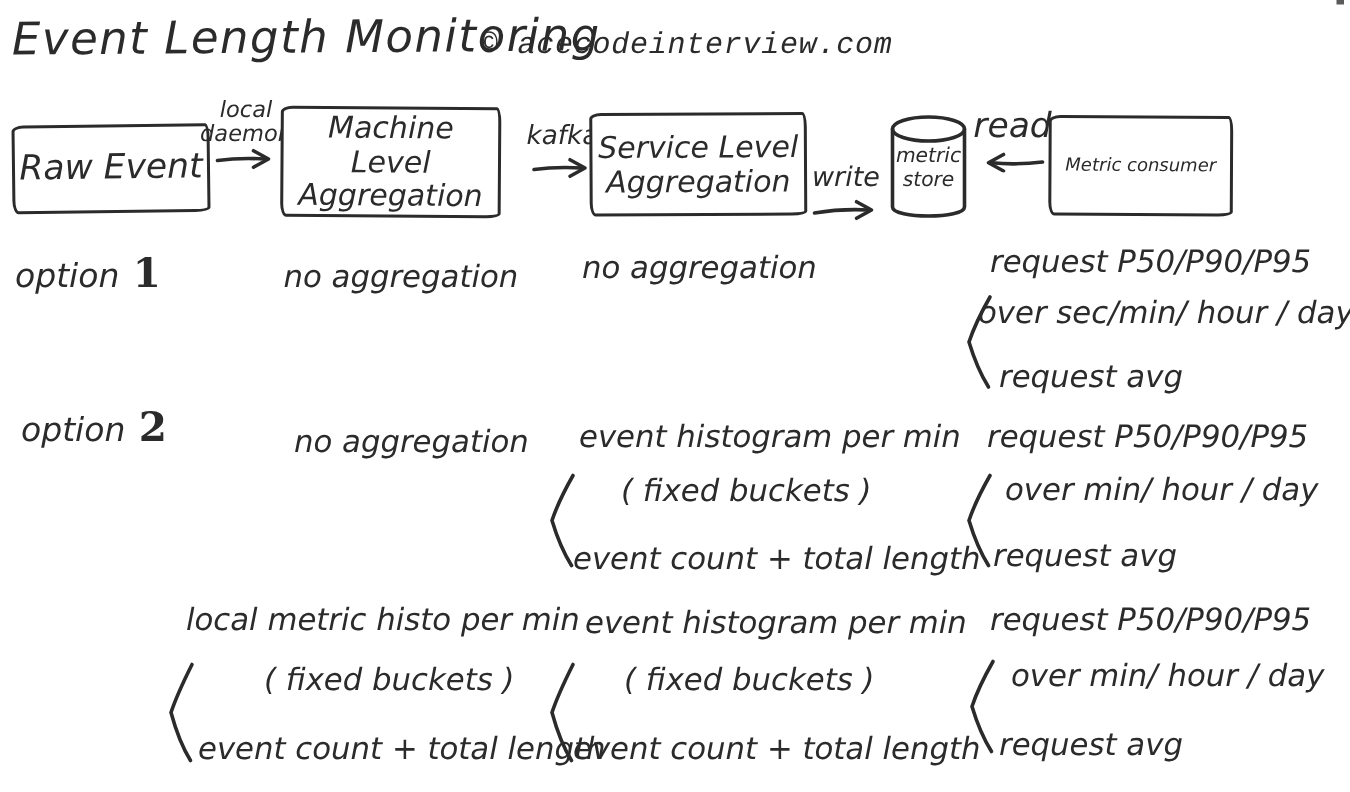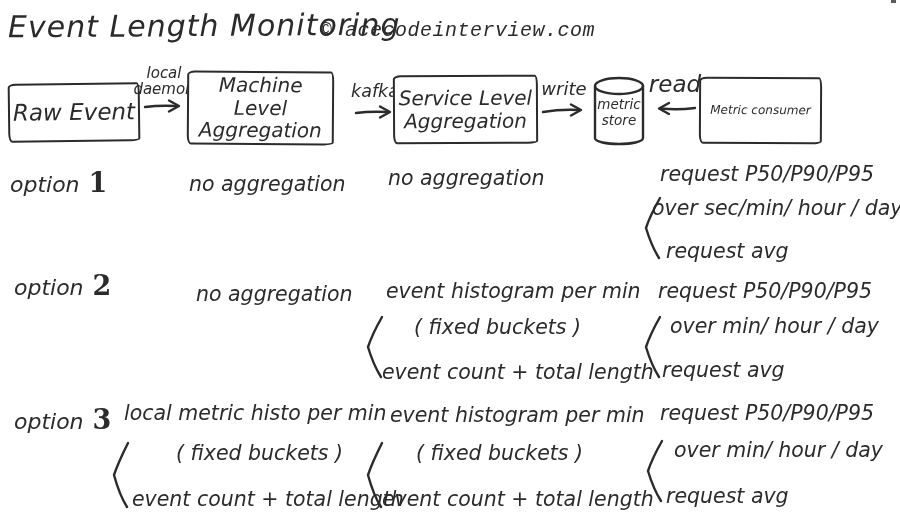--- a/index.html
+++ b/index.html
@@ -15,21 +15,21 @@
     border-radius:8px 3px 10px 4px / 4px 10px 3px 9px;line-height:1.12;
   }
   .box-raw{left:8px;top:83px;width:128px;height:55px;font-size:23px;transform:rotate(-0.7deg);}
   .box-machine{left:187px;top:71px;width:143px;height:70px;font-size:20px;transform:rotate(0.4deg);}
   .box-service{left:393px;top:75px;width:141px;height:65px;font-size:20px;transform:rotate(-0.3deg);}
   .box-consumer{left:699px;top:77px;width:119px;height:63px;font-size:12px;transform:rotate(0.3deg);}
   .edge{position:absolute;display:flex;flex-direction:column;align-items:center;}
   .edge-label{font-size:15px;line-height:1.05;text-align:center;white-space:pre-line;}
   .edge1{left:138px;top:66px;width:52px;}
   .edge2{left:346px;top:82px;width:58px;}.edge2 .edge-label{font-size:17.5px;}
-  .edge3{left:536px;top:80px;width:56px;}.edge3 .edge-label{font-size:18px;}
+  .edge3{left:536px;top:80px;width:56px;}.edge3 .edge-label{font-size:18px;margin-top:30px;}
   .edge4{left:648px;top:72px;width:54px;}.edge4 .edge-label{font-size:23px;}
   .cyl{position:absolute;left:592px;top:75px;width:54px;height:76px;}
   .cyl-label{position:absolute;left:0;right:0;top:21px;text-align:center;font-size:13.5px;line-height:1.2;}
   .opt{position:absolute;font-size:22px;white-space:nowrap;}
   .opt b{font-size:27px;font-weight:bold;margin-left:9px;font-style:normal;font-family:"DejaVu Serif",serif;}
   .line{position:absolute;white-space:nowrap;font-size:20.5px;}
   .cell{position:absolute;}
   .cell .line{font-size:20.5px;}
   .brace{position:absolute;left:0;}
   svg{display:block;}
@@ -133,23 +133,20 @@
 
   <div class="cell" style="left:644px;top:279px;width:256px;height:112px;">
     <svg class="brace" style="top:36px;" width="18" height="64" viewBox="0 0 18 64">
       <path d="M16 2 C 8 16, 4 26, 2 32 C 5 42, 10 54, 15 62" fill="none" stroke="#2b2b2b" stroke-width="2.4" stroke-linecap="round"></path>
     </svg>
     <div class="line" style="left:14px;top:0px;">request P50/P90/P95</div>
     <div class="line" style="left:26px;top:35px;">over min/ hour / day</div>
     <div class="line" style="left:18px;top:79px;">request avg</div>
   </div>
 
-  <div class="opt" style="left:14px;top:404px;">
-    <span>option</span><b>3</b>
-  </div>
 
   <div class="cell" style="left:112px;top:401px;width:270px;height:118px;">
     <svg class="brace" style="top:40px;" width="18" height="68" viewBox="0 0 18 68">
       <path d="M16 2 C 8 18, 4 28, 2 34 C 5 45, 10 58, 15 66" fill="none" stroke="#2b2b2b" stroke-width="2.4" stroke-linecap="round"></path>
     </svg>
     <div class="line" style="left:12px;top:0px;">local metric histo per min</div>
     <div class="line" style="left:64px;top:40px;">( fixed buckets )</div>
     <div class="line" style="left:20px;top:86px;">event count + total length</div>
   </div>
 

